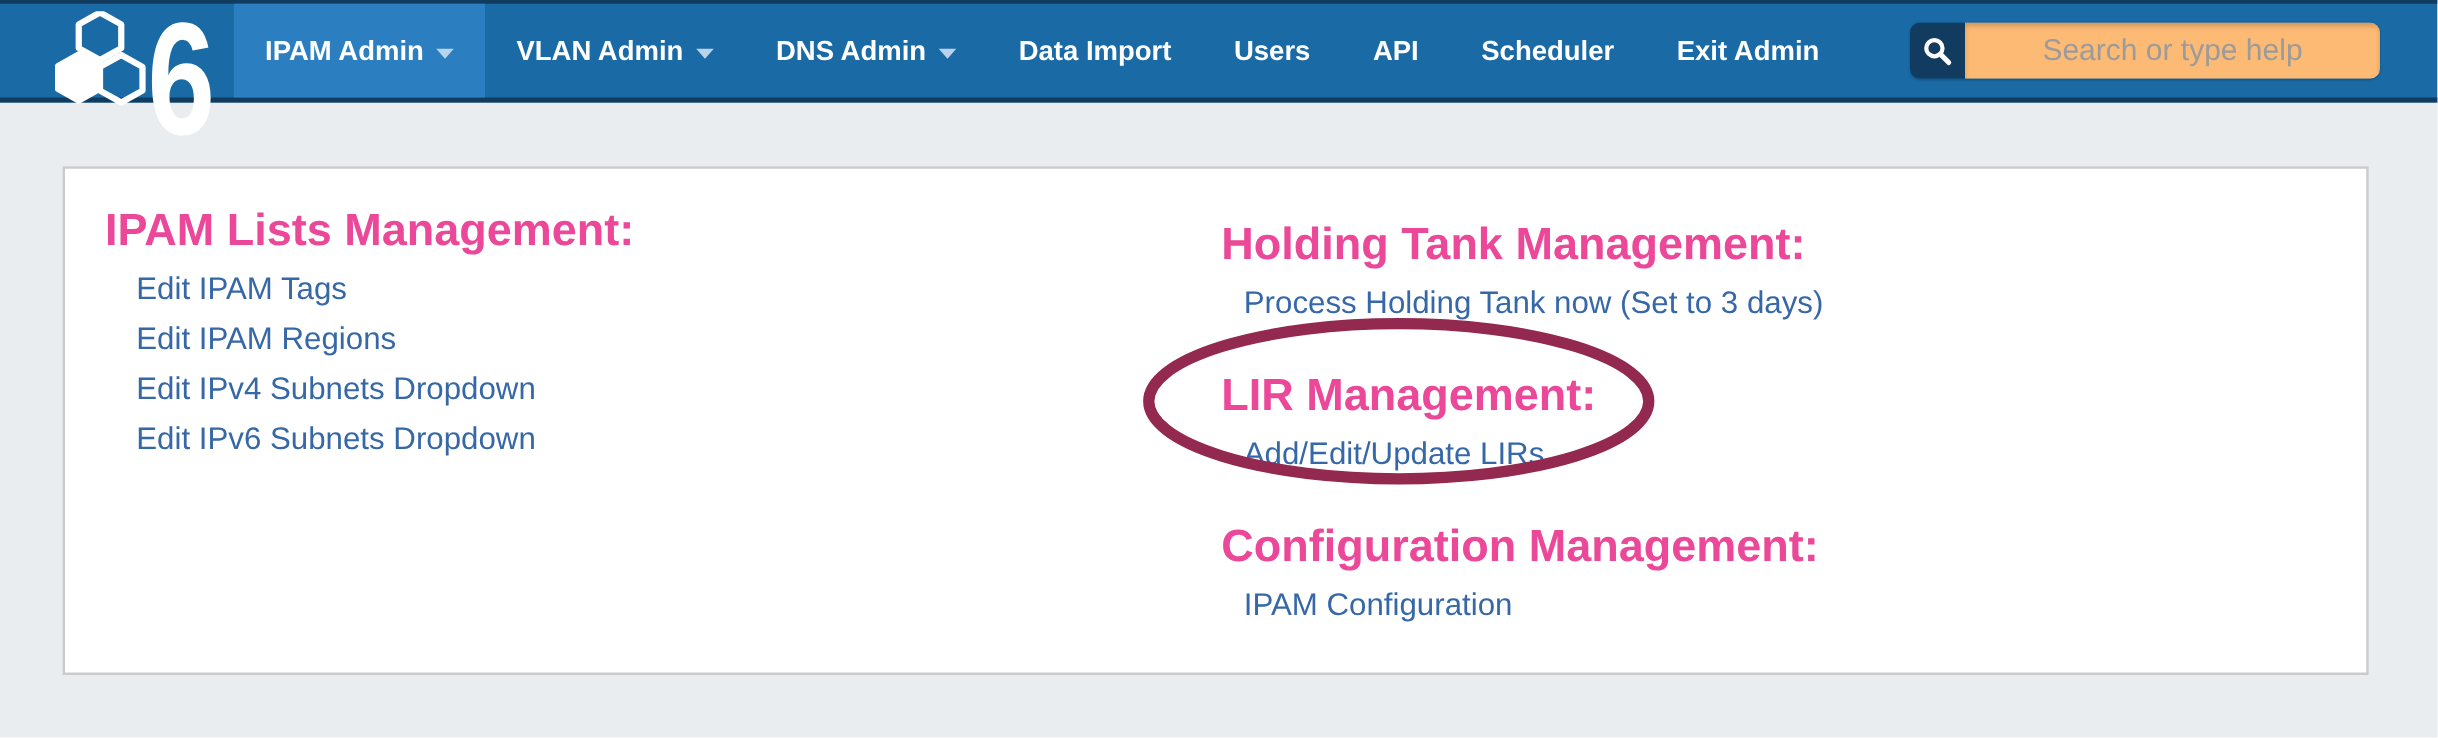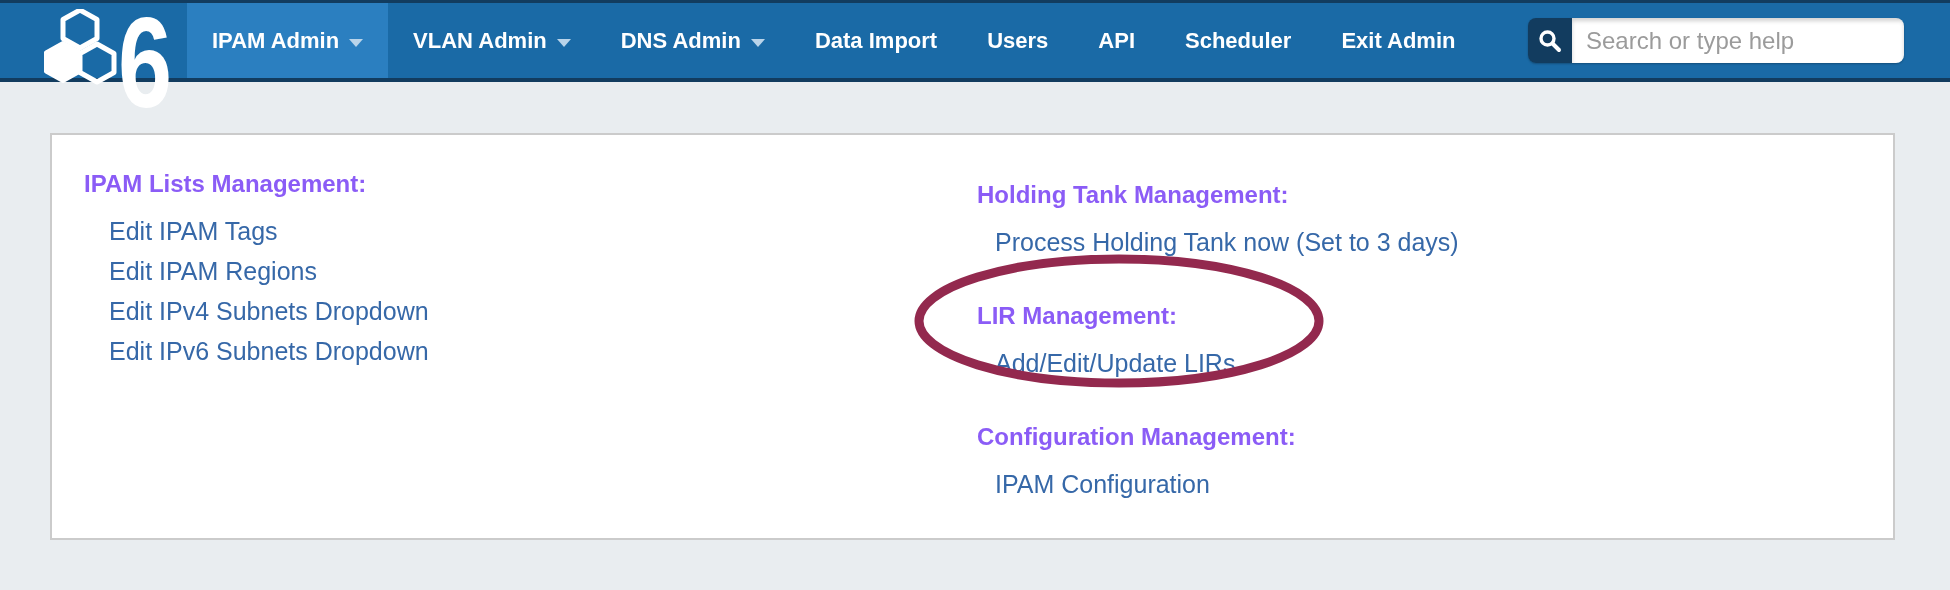--- a/index.html
+++ b/index.html
@@ -52,42 +52,43 @@
     box-shadow:0 1px 2px rgba(0,0,0,0.25);
   }
   .search-btn {
     width:44px; background:#123c5f; flex:0 0 44px;
     display:flex; align-items:center; justify-content:center;
     cursor:pointer;
   }
   .search input {
     flex:1; min-width:0;
     border:none; outline:none;
-    background:#ffffff;
+    background:#fdba74;
     font-family:"Liberation Sans", sans-serif;
     font-size:24px; color:#444;
     padding:0 14px;
     box-shadow:inset 0 3px 4px rgba(0,0,0,0.18);
+    text-align:center;
   }
   .search input::placeholder { color:#9b9b9b; }
 
   
   .panel {
     position:absolute; left:50px; top:133px;
     width:1845px; height:407px;
     background:#ffffff;
     border:2px solid #cbcbcb;
   }
   .col-left  { position:absolute; left:32px;  top:33px; }
   .col-right { position:absolute; left:925px; top:44px; }
 
   .section { margin:0 0 38px 0; }
   .section-heading {
-    margin:0; font-size:24px; font-weight:bold;
-    color:#8b5cf6; line-height:32px;
+    margin:0; font-size:36px; font-weight:bold;
+    color:#ec4899; line-height:32px;
   }
   .links { margin:11px 0 0 25px; display:flex; flex-direction:column; }
   .col-right .links { margin-left:18px; }
   .links a {
     color:#3668a8; font-size:25px; line-height:40px;
     text-decoration:none; cursor:pointer; white-space:nowrap;
   }
 
   
   .annotation {

